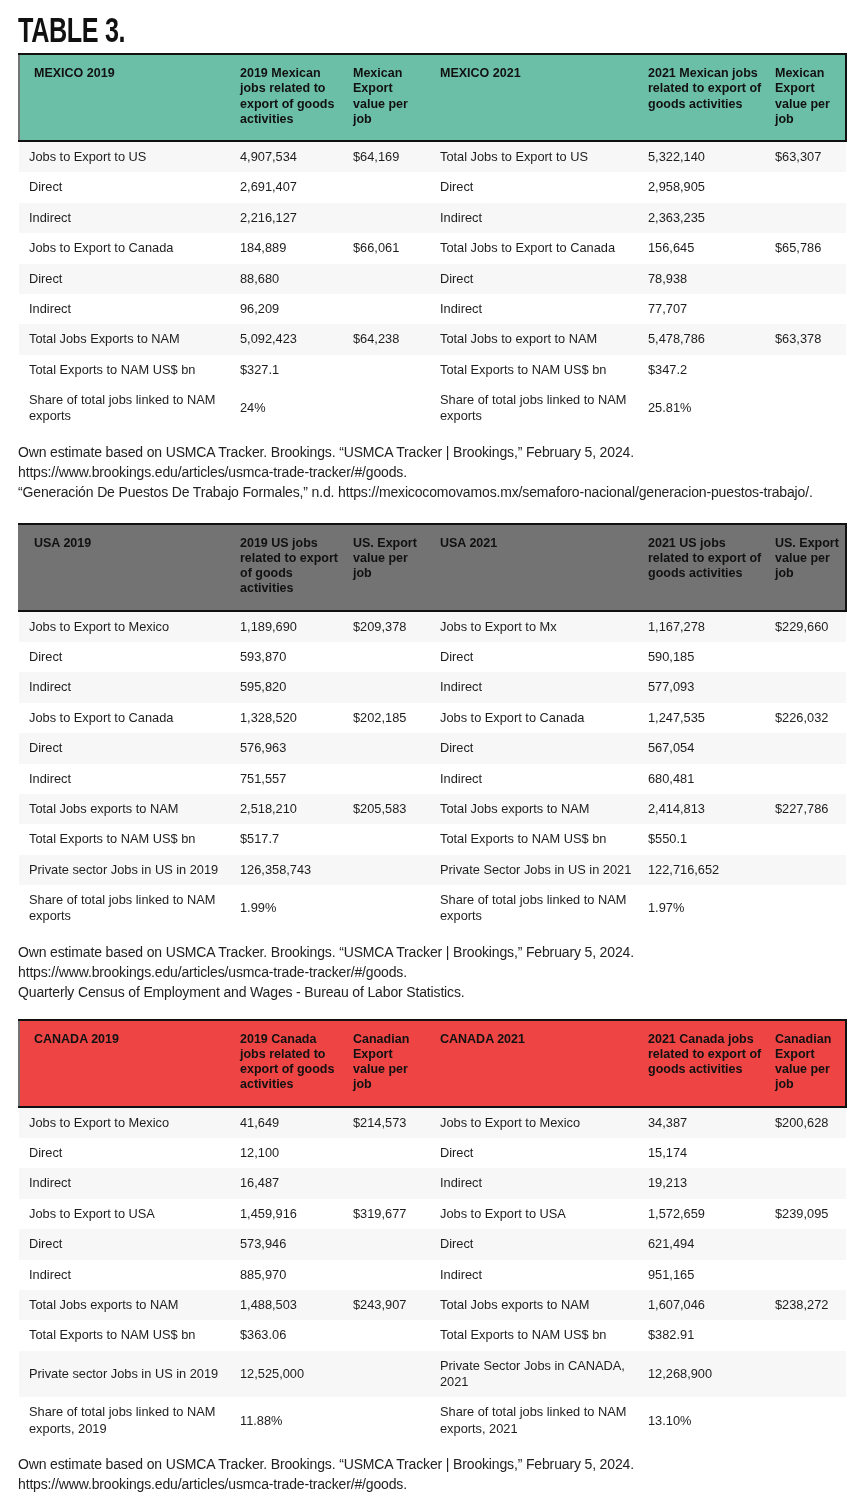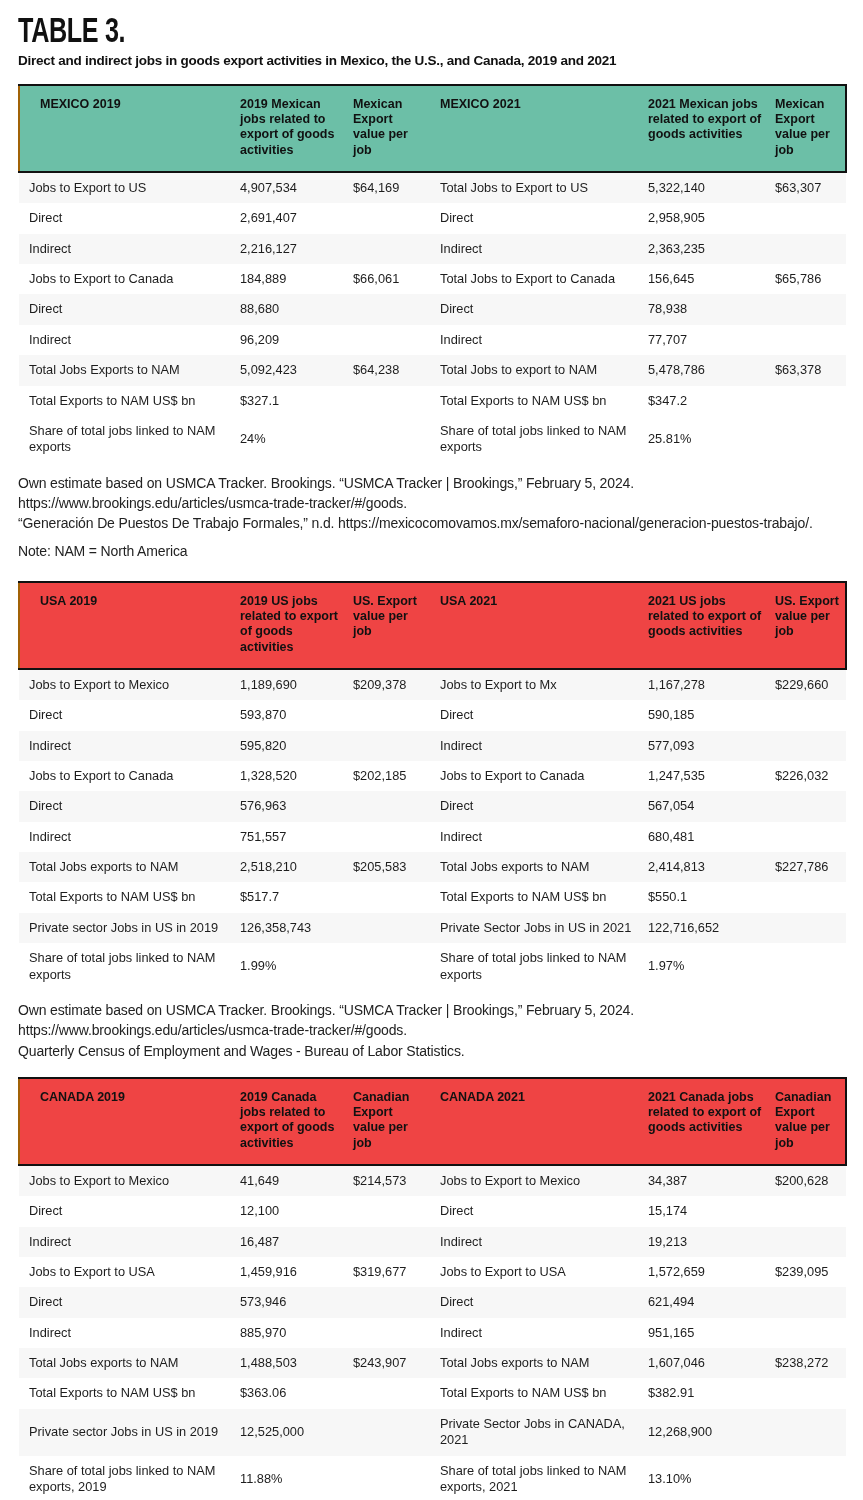--- a/index.html
+++ b/index.html
@@ -64,25 +64,25 @@
     vertical-align: top;
     font-weight: bold;
     font-size: 12.5px;
     line-height: 1.22;
     padding: 11px 6px 13px 6px;
     color: #111111;
     border: 2px solid #111111;
     border-left: none;
     border-right: none;
   }
-  thead th:first-child { border-left: 2px solid #a16207; padding-left: 20px; }
+  thead th:first-child { border-left: 2px solid #737373; padding-left: 14px; }
   thead th:last-child  { border-right: 2px solid #111111; }
 
   thead.hdr-mx th { background: #6cbfa7; }
-  thead.hdr-us th { background: #ef4444; }
+  thead.hdr-us th { background: #737373; }
   thead.hdr-ca th { background: #ef4444; }
 
   tbody td {
     padding: 7px 6px 7px 6px;
     vertical-align: middle;
     line-height: 1.28;
     font-size: 12.8px;
     color: #1d1d1d;
     border: none;
   }
@@ -102,21 +102,20 @@
   .section-gap { height: 20px; }
   .section-gap-sm { height: 16px; }
 </style>
 </head>
 <body>
 
 <div class="page">
 
   <div class="title-block">
     <div class="table-title">TABLE 3.</div>
-    <div class="table-subtitle">Direct and indirect jobs in goods export activities in Mexico, the U.S., and Canada, 2019 and 2021</div>
   </div>
 
   <div id="tables-container">
       <div class="tbl-wrap">
         <table class="datatable">
           <colgroup>
             <col class="c1">
             <col class="c2">
             <col class="c3">
             <col class="c4">
@@ -205,21 +204,20 @@
               <td>Share of total jobs linked to NAM exports</td>
               <td>25.81%</td>
               <td></td>
             </tr>
           </tbody>
         </table>
       </div>
       <div class="source-note">
         <span class="ln">Own estimate based on USMCA Tracker. Brookings. “USMCA Tracker | Brookings,” February 5, 2024. https://www.brookings.edu/articles/usmca-trade-tracker/#/goods.</span>
         <span class="ln">“Generación De Puestos De Trabajo Formales,” n.d. https://mexicocomovamos.mx/semaforo-nacional/generacion-puestos-trabajo/.</span>
-        <span class="note2">Note: NAM = North America</span>
       </div>
       <div class="section-gap"></div>
       <div class="tbl-wrap">
         <table class="datatable">
           <colgroup>
             <col class="c1">
             <col class="c2">
             <col class="c3">
             <col class="c4">
             <col class="c5">

